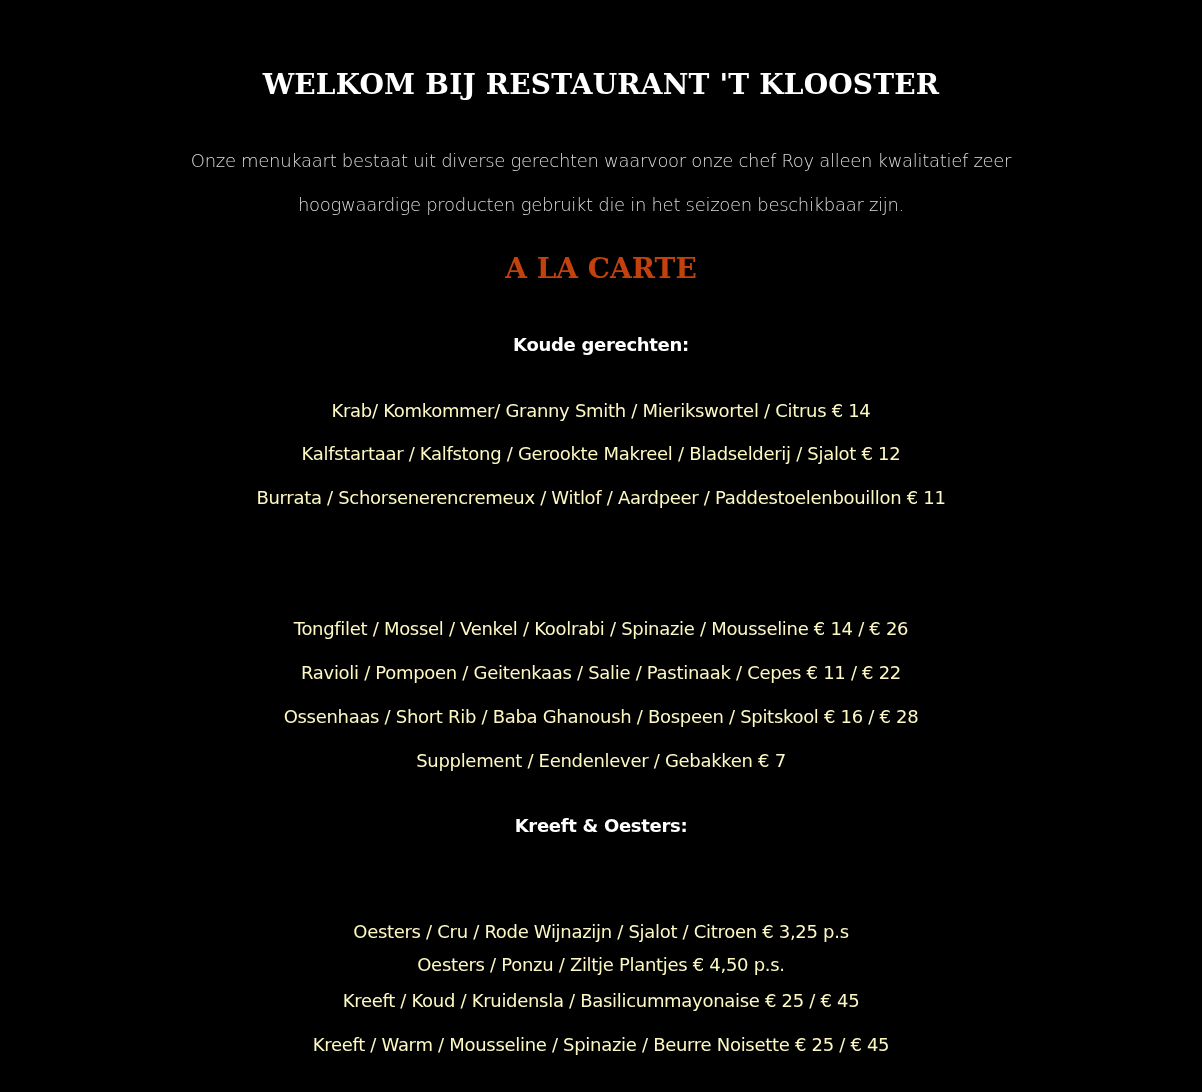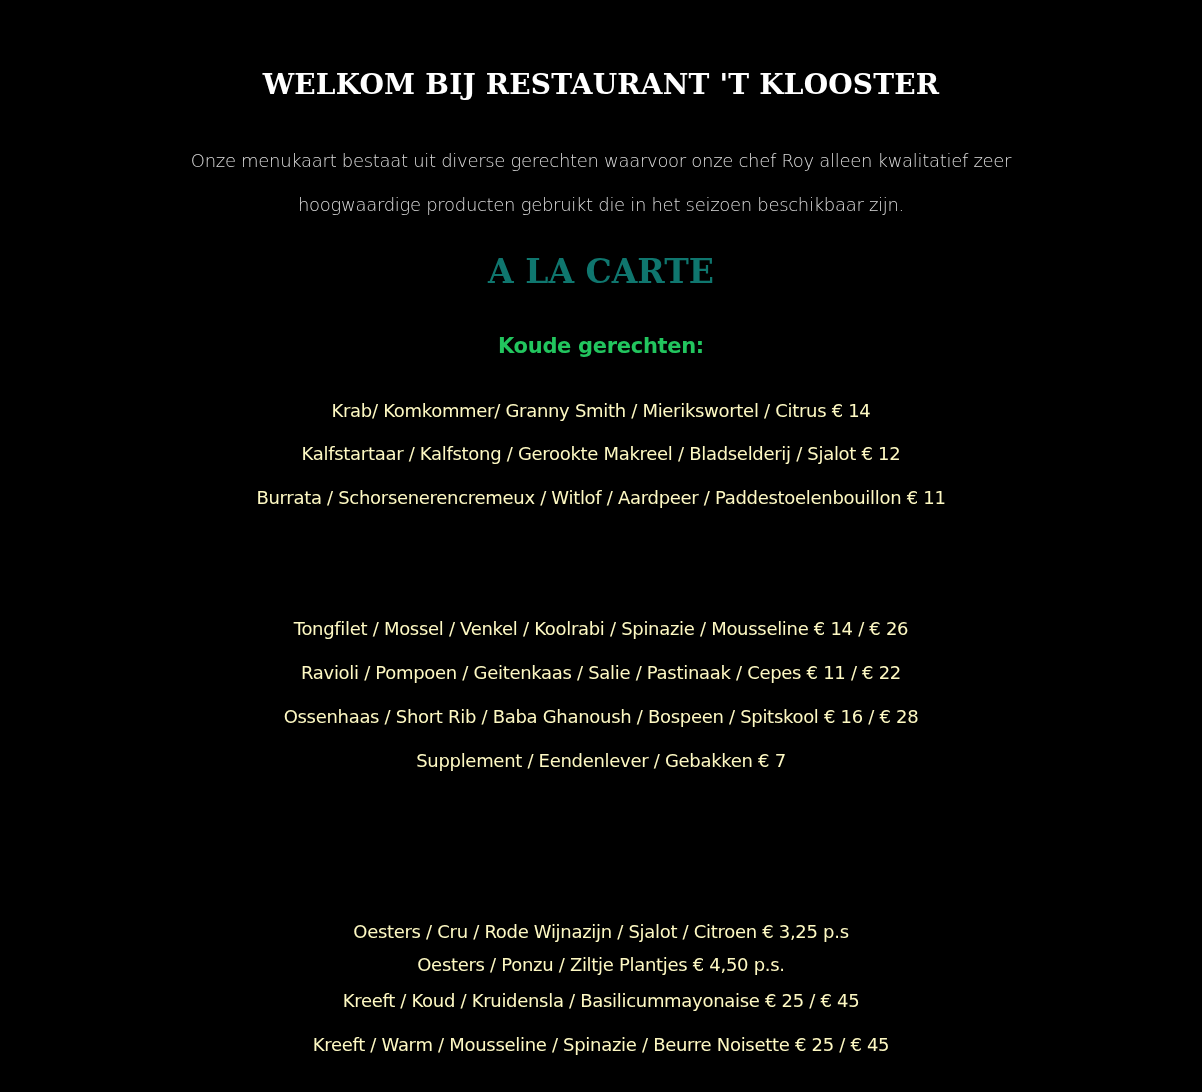--- a/index.html
+++ b/index.html
@@ -29,33 +29,33 @@
     .title {
       font-family: "DejaVu Serif", serif;
       font-weight: bold;
       color: #ffffff;
       font-size: 28px;
       letter-spacing: 0.2px;
     }
     .section-title {
       font-family: "DejaVu Serif", serif;
       font-weight: bold;
-      color: #0f766e;
-      font-size: 33px;
+      color: #c2410c;
+      font-size: 28px;
     }
     .intro {
       font-size: 18px;
       font-weight: 300;
       color: #dcdcdc;
       letter-spacing: -0.3px;
     }
     .category {
-      font-size: 21px;
+      font-size: 18px;
       font-weight: bold;
-      color: #22c55e;
+      color: #ffffff;
       letter-spacing: -0.3px;
     }
     .dish {
       font-size: 18px;
       color: #fef9c3;
       letter-spacing: -0.3px;
     }
   </style>
 </head>
 <body>
@@ -72,18 +72,19 @@
   <div class="line category" style="top:334px;">Koude gerechten:</div>
   <div class="line dish" style="top:400px;">Krab/ Komkommer/ Granny Smith / Mierikswortel / Citrus € 14</div>
   <div class="line dish" style="top:443px;">Kalfstartaar / Kalfstong / Gerookte Makreel / Bladselderij / Sjalot € 12</div>
   <div class="line dish" style="top:487px;">Burrata / Schorsenerencremeux / Witlof / Aardpeer / Paddestoelenbouillon  € 11</div>
 
   <div class="line dish" style="top:618px;">Tongfilet / Mossel / Venkel / Koolrabi / Spinazie / Mousseline € 14 / € 26</div>
   <div class="line dish" style="top:662px;">Ravioli / Pompoen / Geitenkaas / Salie / Pastinaak / Cepes € 11 / € 22</div>
   <div class="line dish" style="top:706px;">Ossenhaas / Short Rib / Baba Ghanoush / Bospeen / Spitskool € 16 / € 28</div>
   <div class="line dish" style="top:750px;">Supplement / Eendenlever / Gebakken € 7</div>
 
+  <div class="line category" style="top:815px;">Kreeft &amp; Oesters:</div>
   <div class="line dish" style="top:881px;margin-top:40px;">Oesters / Cru / Rode Wijnazijn / Sjalot / Citroen € 3,25 p.s</div>
   <div class="line dish" style="top:947px;margin-top:7px;">Oesters / Ponzu / Ziltje Plantjes € 4,50 p.s.</div>
   <div class="line dish" style="top:990px;">Kreeft / Koud / Kruidensla / Basilicummayonaise € 25 / € 45</div>
   <div class="line dish" style="top:1034px;">Kreeft / Warm / Mousseline / Spinazie / Beurre Noisette  € 25 / € 45</div>
 
 </div>
 
 </body></html>

